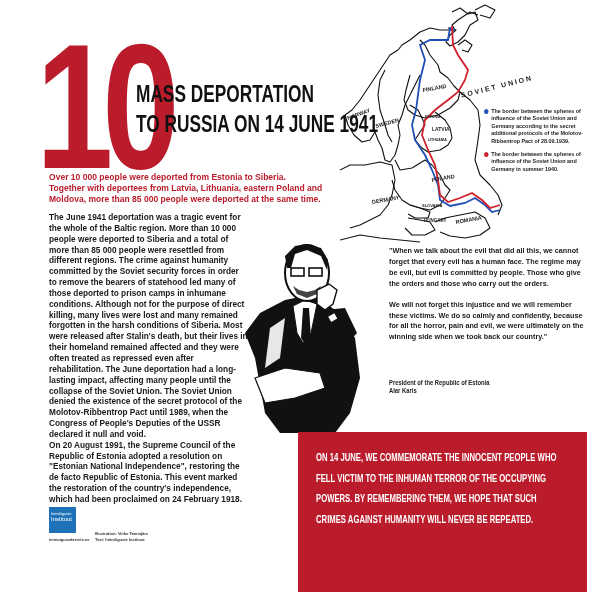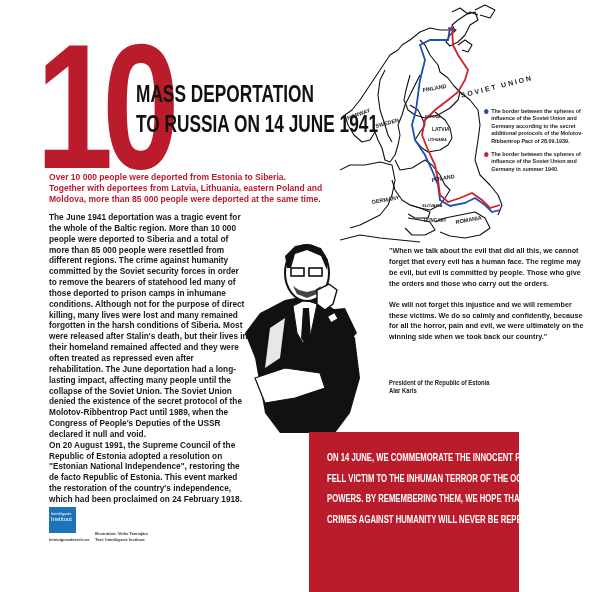--- a/index.html
+++ b/index.html
@@ -16,21 +16,21 @@
   .credits { left: 95px; top: 531px; font-size: 4px; line-height: 5.5px; font-weight: 700; color: #333; }
   .map { left: 340px; top: 0px; width: 260px; height: 245px; }
   .legend { left: 484px; top: 108px; width: 110px; font-size: 6px; line-height: 7.4px; font-weight: 700; color: #222; transform: scaleX(0.9); transform-origin: left top; }
   .legend .item { position: relative; padding-left: 8px; margin-bottom: 6px; }
   .legend .dot { position: absolute; left: 0; top: 1px; width: 5px; height: 5px; border-radius: 50%; }
   .soviet-label { left: 460px; top: 92px; font-size: 7px; font-weight: 700; letter-spacing: 2px; color: #222; transform: rotate(-14deg); transform-origin: left top; white-space: nowrap; }
   .quote { left: 389px; top: 246px; width: 200px; font-size: 8px; line-height: 10.9px; font-weight: 700; color: #1a1a1a; transform: scaleX(0.9); transform-origin: left top; width: 222px; }
   .quote p { margin: 0 0 10px 0; }
   .attribution { left: 389px; top: 379px; font-size: 6.5px; line-height: 8px; font-weight: 700; color: #222; transform: scaleX(0.9); transform-origin: left top; }
   .illustration { left: 225px; top: 238px; width: 180px; height: 200px; }
-  .red-box { left: 309px; top: 432px; width: 210px; height: 160px; background: #BA1C2B; }
+  .red-box { left: 298px; top: 432px; width: 289px; height: 160px; background: #BA1C2B; }
   .red-box-text { position: absolute; left: 18px; top: 15px; width: 300px; font-family: "Liberation Sans", sans-serif; font-weight: 700; font-size: 11.5px; line-height: 20.5px; color: #fff; transform: scaleX(0.67); transform-origin: left top; white-space: nowrap; }
 </style>
 </head>
 <body>
 
 <div class="abs big-number">10</div>
 
 <div class="abs title">
   <div>MASS DEPORTATION</div>
   <div>TO RUSSIA ON 14 JUNE 1941</div>

